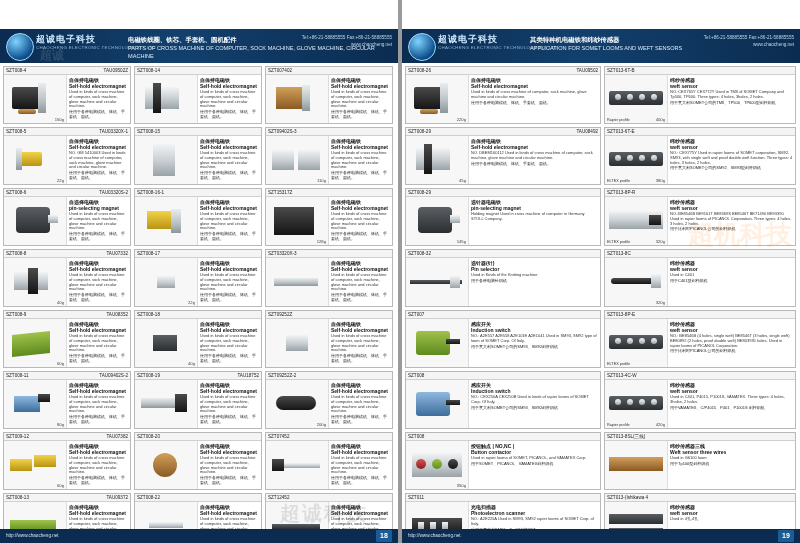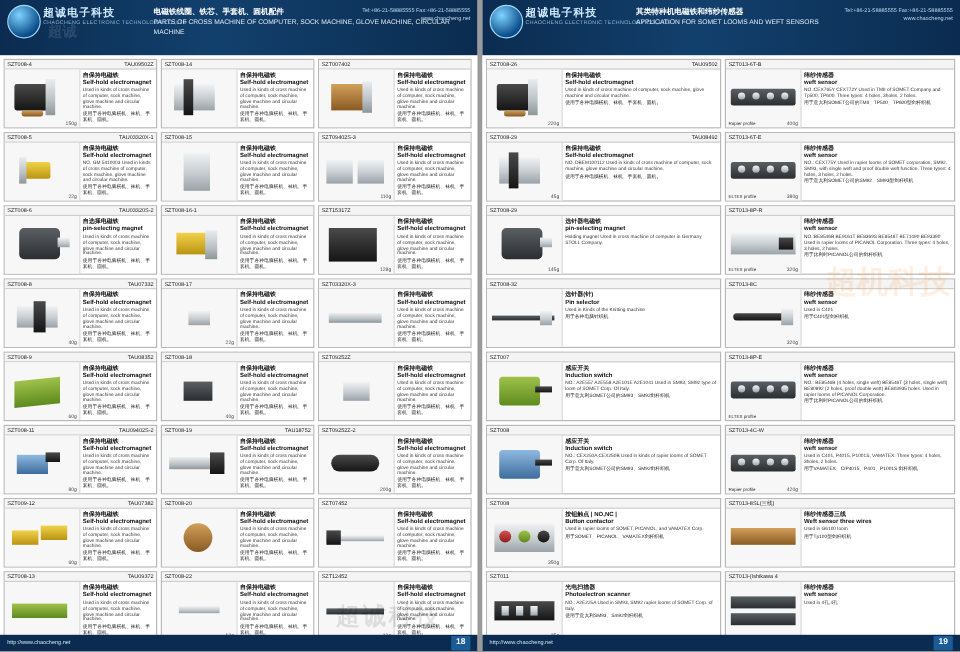--- a/index.html
+++ b/index.html
@@ -4,23 +4,23 @@
 <style>
   html,body{margin:0;padding:0;background:#6f6f6f;}
   body{font-family:"Liberation Sans","DejaVu Sans",sans-serif;}
   .page{position:relative;width:800px;height:543px;background:#d9d9d9;overflow:hidden;}
   .sheet{position:absolute;top:0;background:#fff;}
   .sheet.left{left:0;width:398px;height:543px;}
   .sheet.right{left:402px;width:398px;height:543px;}
   .gutter{position:absolute;left:398px;top:0;width:4px;height:543px;background:#9a9a9a;}
 
   
-  .hdr{position:relative;height:46px;background:#0a2b4e;
+  .hdr{position:relative;height:34px;background:#0a2b4e;
        background:linear-gradient(90deg,#0b2c50 0%,#12406d 45%,#0b2c50 100%);
-       color:#fff;overflow:hidden;}
+       color:#fff;overflow:hidden;margin-top:29px;}
   .hdr .logo{position:absolute;left:6px;top:4px;width:26px;height:26px;border-radius:50%;
        background:radial-gradient(circle at 35% 30%,#7fd3ff,#0b4d8a 70%);border:1px solid #9fd8ff;}
   .hdr .cn{position:absolute;left:36px;top:4px;font-size:9px;font-weight:bold;letter-spacing:1px;color:#cfe9ff;}
   .hdr .en{position:absolute;left:36px;top:16px;font-size:4.4px;color:#8fb6d8;letter-spacing:.3px;}
   .hdr .mid{position:absolute;left:128px;top:7px;font-size:5.6px;line-height:8px;color:#dbe9f6;}
   .hdr .mid b{font-size:6.4px;color:#fff;}
   .hdr .tel{position:absolute;right:6px;top:5px;text-align:right;font-size:4.6px;line-height:7px;color:#bcd6ec;}
 
   
   .grid{position:relative;padding:3px 3px 0 3px;}

